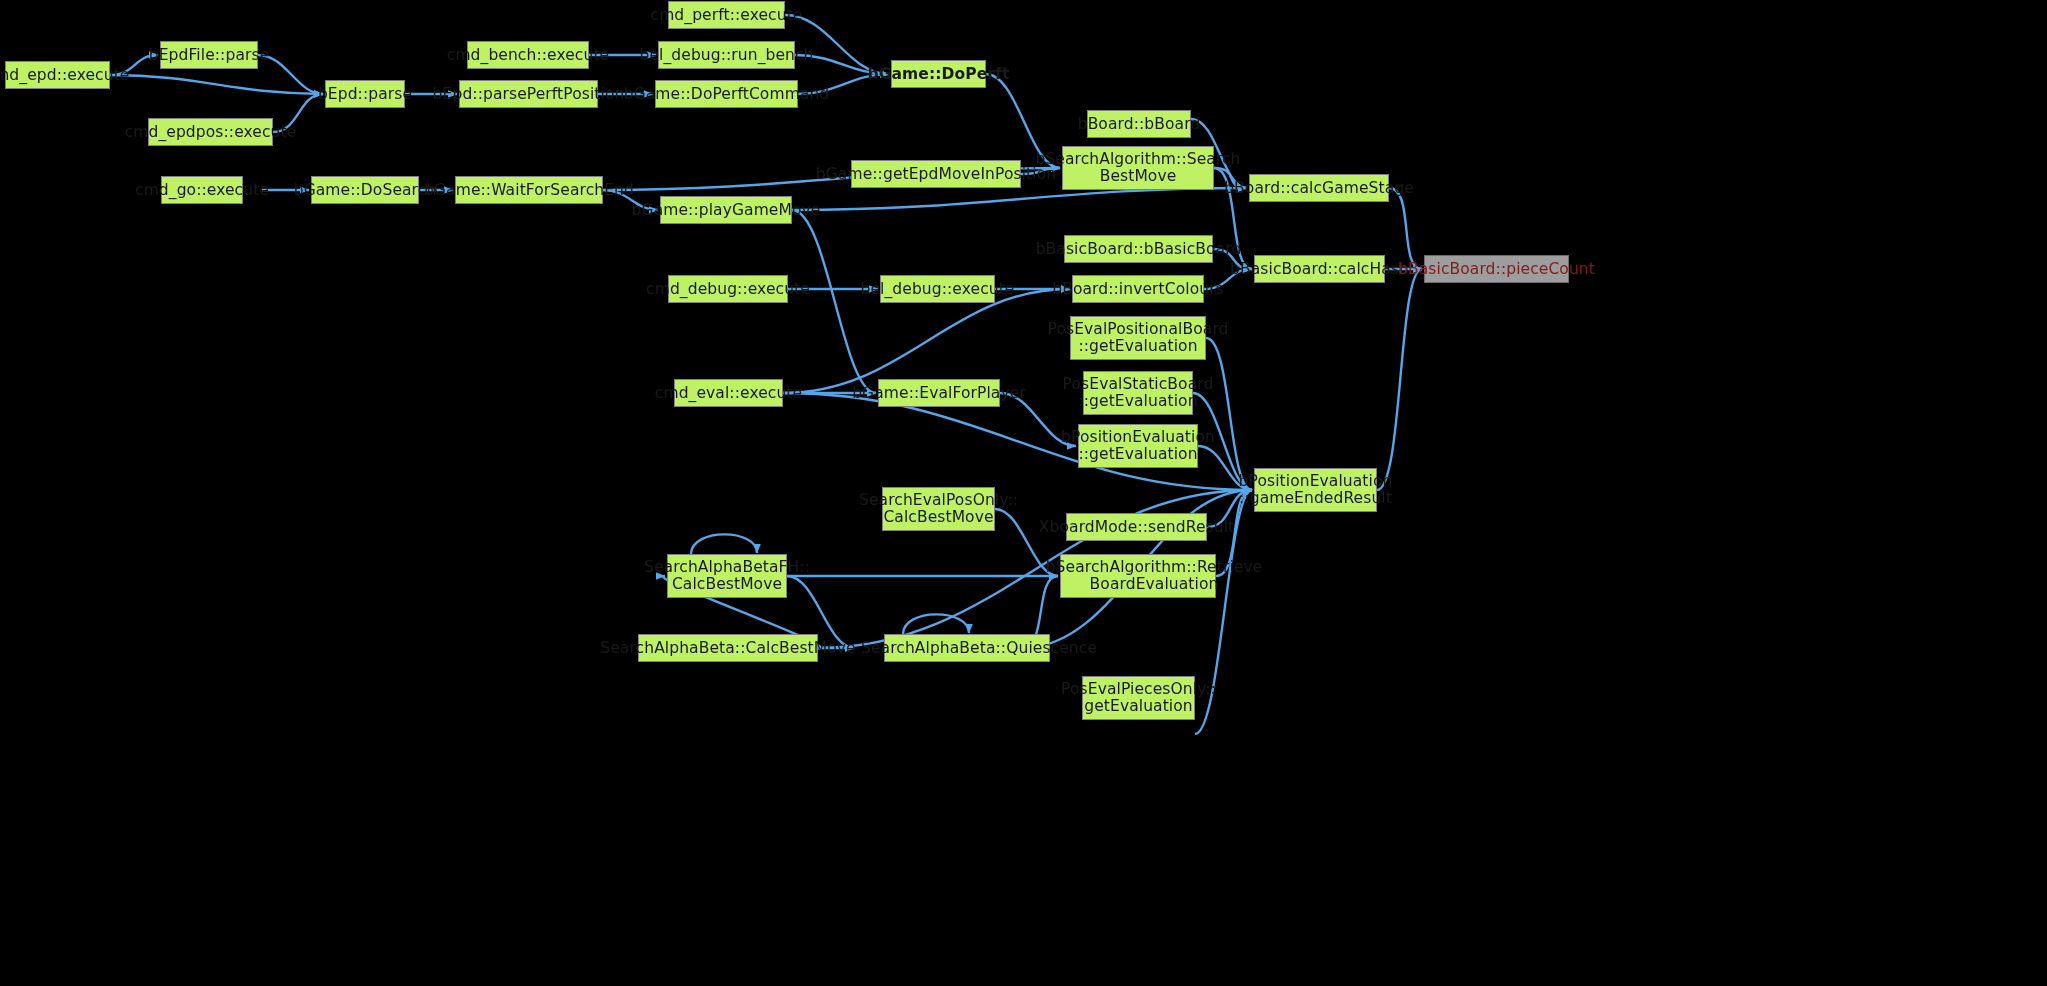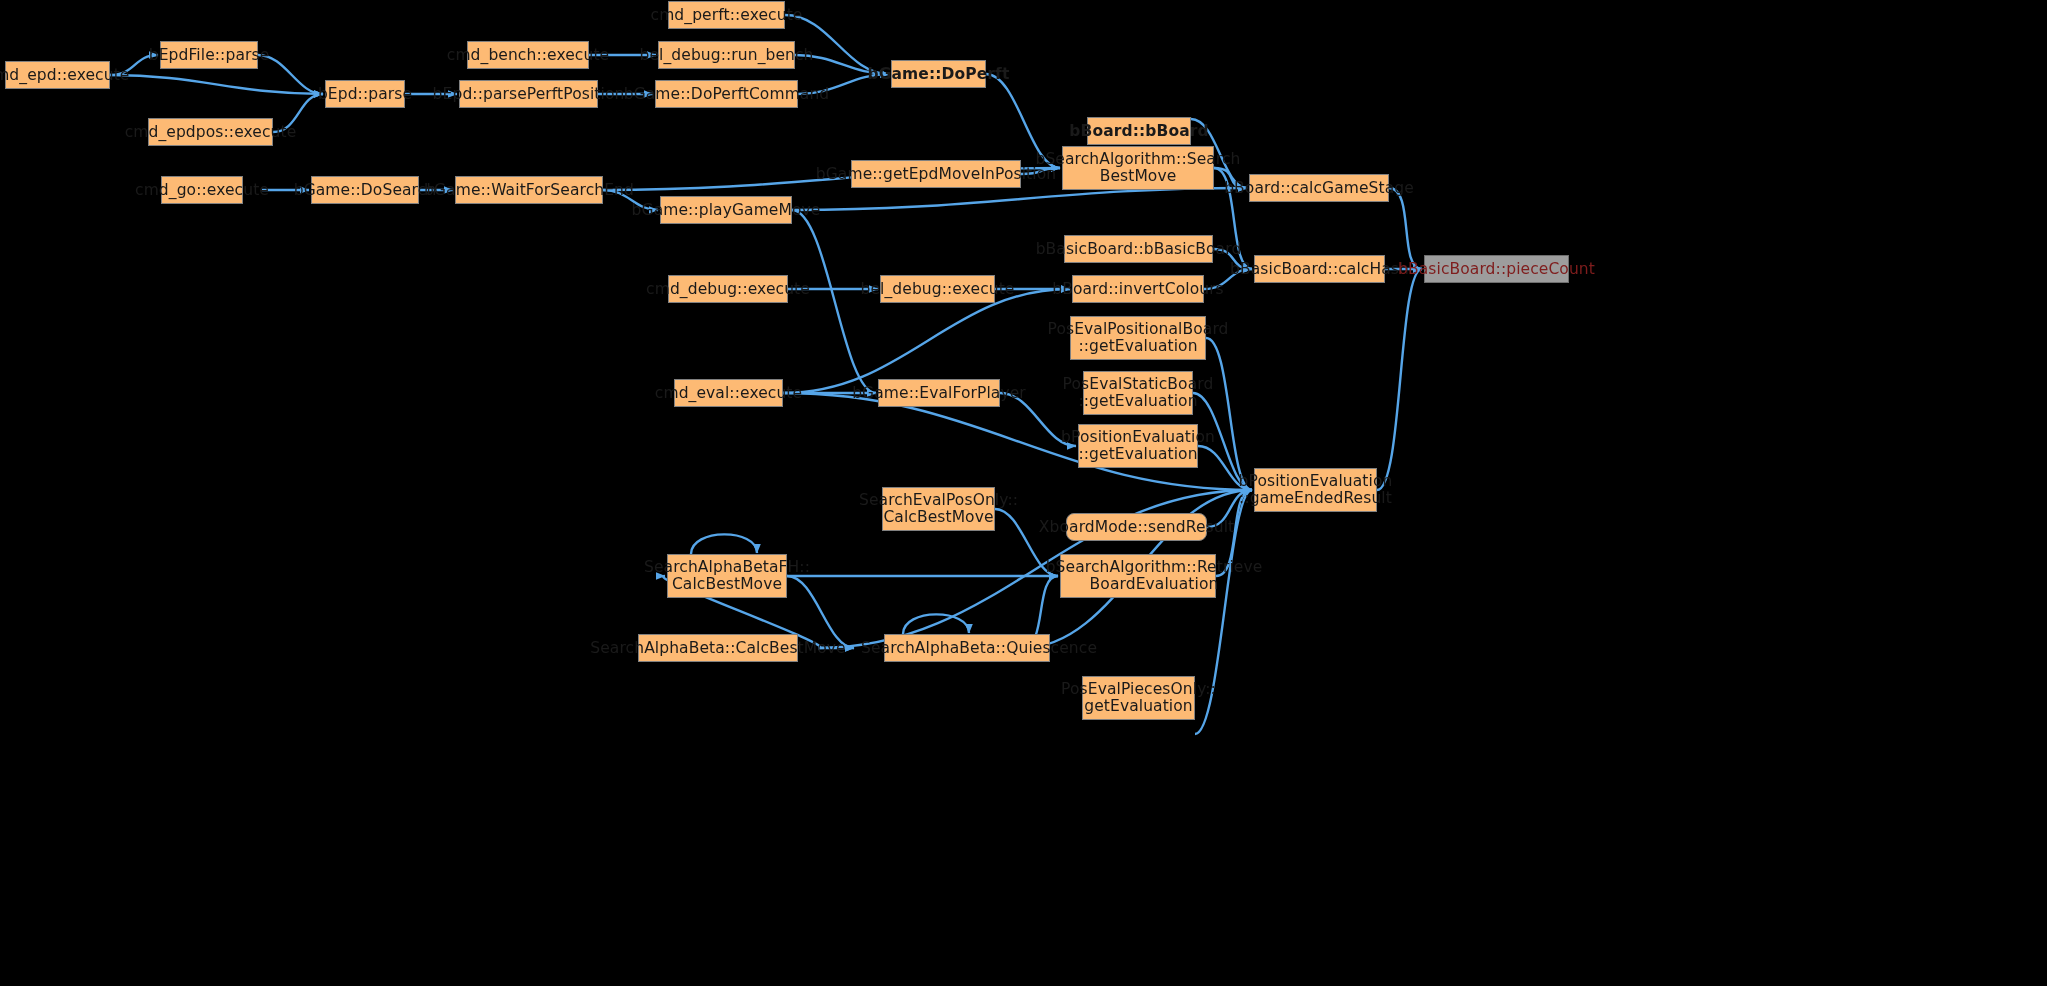--- a/index.html
+++ b/index.html
@@ -1,19 +1,19 @@
 <!DOCTYPE html>
 <html><head>
 <meta charset="utf-8">
 <style>
   html,body{margin:0;padding:0;background:#000;}
   #stage{position:relative;width:2047px;height:986px;background:#000;overflow:hidden;
          font-family:"DejaVu Sans","Liberation Sans",sans-serif;}
   #edges{position:absolute;left:0;top:0;width:2047px;height:986px;}
-  .node{position:absolute;box-sizing:border-box;background:#fdba74;border:1px solid #808080;
+  .node{position:absolute;box-sizing:border-box;background:#bef264;border:1px solid #808080;
         color:#1a1a1a;display:flex;align-items:center;justify-content:center;text-align:center;
         font-size:15.5px;line-height:17px;letter-spacing:0.1px;z-index:5;
         font-family:"DejaVu Sans","Liberation Sans",sans-serif;}
   .node.highlight{background:#9d9d9d;border-color:#6e6e6e;color:#7f1d1d;}
   .node span{display:block;white-space:pre-line;padding:0 6px;}
 </style>
 </head>
 <body>
 
 <div id="stage">
@@ -98,21 +98,21 @@
       </div>
       <div class="node" style="left: 658px; top: 41px; width: 137px; height: 28px;">
         <span>bel_debug::run_bench</span>
       </div>
       <div class="node" style="left: 655px; top: 80px; width: 143px; height: 28px;">
         <span>bGame::DoPerftCommand</span>
       </div>
       <div class="node" style="left: 891px; top: 60px; width: 95px; height: 28px; font-weight: bold;">
         <span>bGame::DoPerft</span>
       </div>
-      <div class="node" style="left: 1087px; top: 117px; width: 104px; height: 28px; font-weight: bold;">
+      <div class="node" style="left: 1087px; top: 110px; width: 104px; height: 28px;">
         <span>bBoard::bBoard</span>
       </div>
       <div class="node" style="left: 1062px; top: 146px; width: 152px; height: 44px;">
         <span>bSearchAlgorithm::Search
 BestMove</span>
       </div>
       <div class="node" style="left: 1249px; top: 174px; width: 140px; height: 28px;">
         <span>bBoard::calcGameStage</span>
       </div>
       <div class="node" style="left: 1254px; top: 255px; width: 131px; height: 28px;">
@@ -167,32 +167,32 @@
         <span>bGame::EvalForPlayer</span>
       </div>
       <div class="node" style="left: 1254px; top: 468px; width: 123px; height: 44px;">
         <span>bPositionEvaluation
 ::gameEndedResult</span>
       </div>
       <div class="node" style="left: 882px; top: 487px; width: 113px; height: 44px;">
         <span>SearchEvalPosOnly::
 CalcBestMove</span>
       </div>
-      <div class="node" style="left: 1066px; top: 513px; width: 141px; height: 28px; border-radius: 8px;">
+      <div class="node" style="left: 1066px; top: 513px; width: 141px; height: 28px;">
         <span>XboardMode::sendResult</span>
       </div>
       <div class="node" style="left: 1060px; top: 554px; width: 156px; height: 44px; padding-left: 32px;">
         <span>bSearchAlgorithm::Retrieve
 BoardEvaluation</span>
       </div>
       <div class="node" style="left: 667px; top: 554px; width: 120px; height: 44px;">
         <span>SearchAlphaBetaFH::
 CalcBestMove</span>
       </div>
-      <div class="node" style="left: 638px; top: 634px; width: 160px; height: 28px; justify-content: center;">
+      <div class="node" style="left: 638px; top: 634px; width: 180px; height: 28px; justify-content: center;">
         <span>SearchAlphaBeta::CalcBestMove</span>
       </div>
       <div class="node" style="left: 884px; top: 634px; width: 166px; height: 28px; padding-left: 24px;">
         <span>SearchAlphaBeta::Quiescence</span>
       </div>
       <div class="node" style="left: 1082px; top: 676px; width: 113px; height: 44px;">
         <span>PosEvalPiecesOnly::
 getEvaluation</span>
       </div>
     </div>

